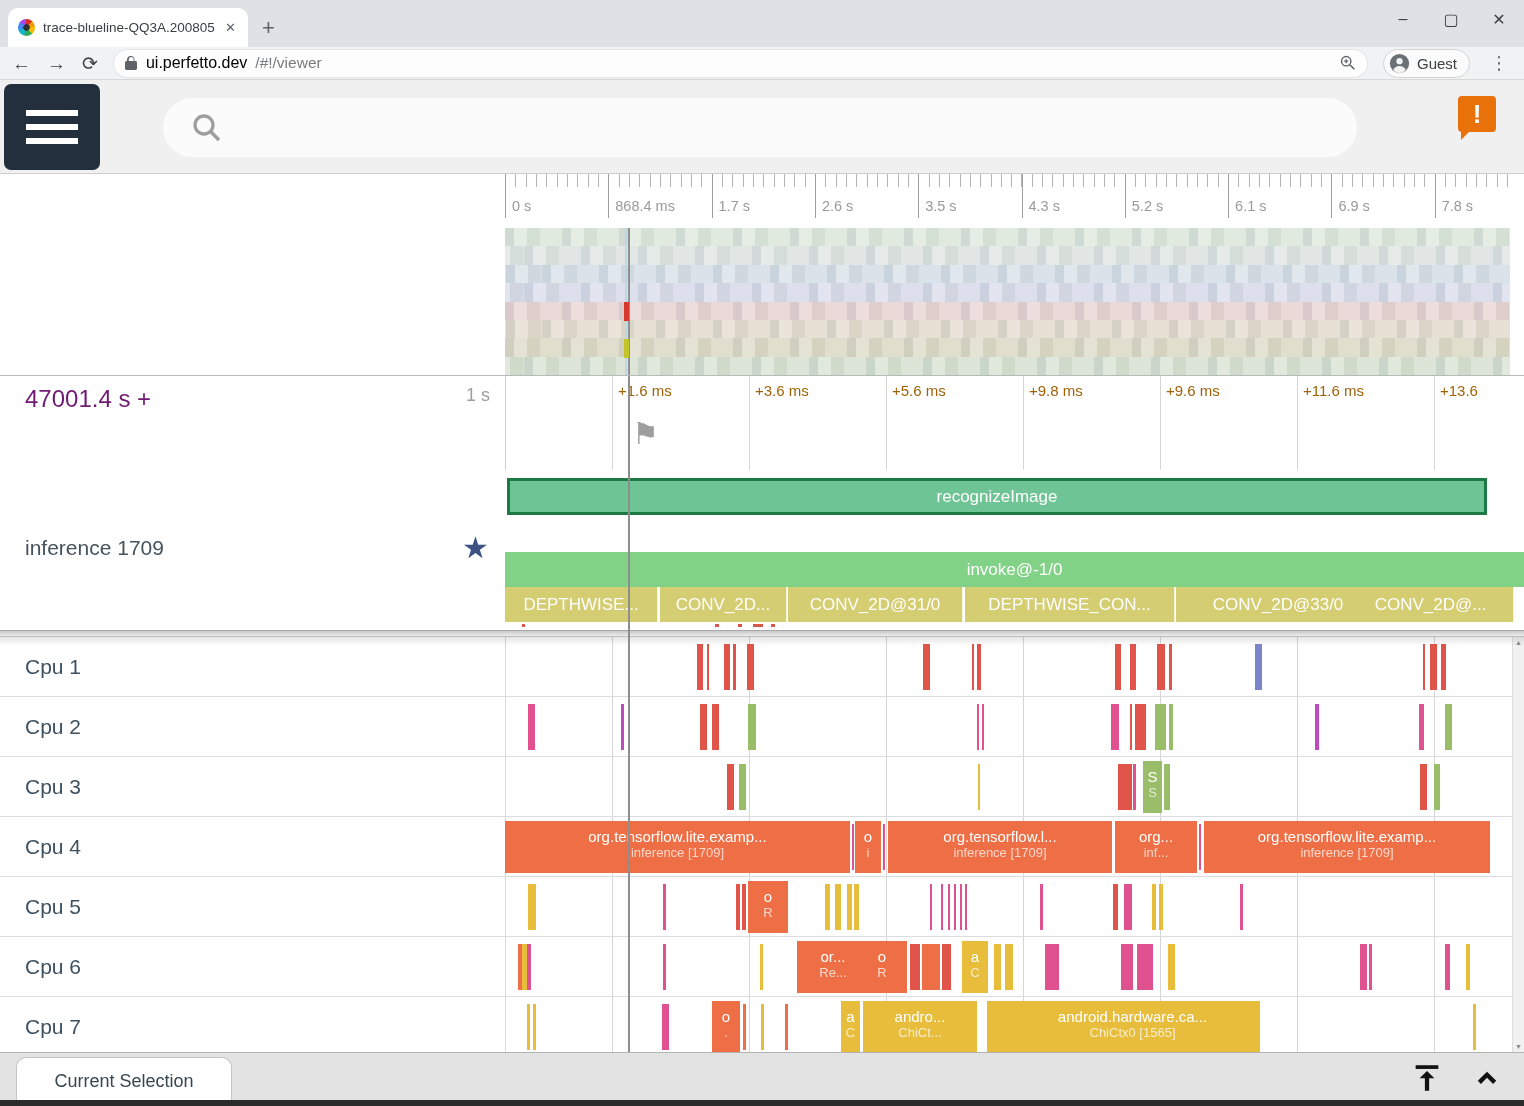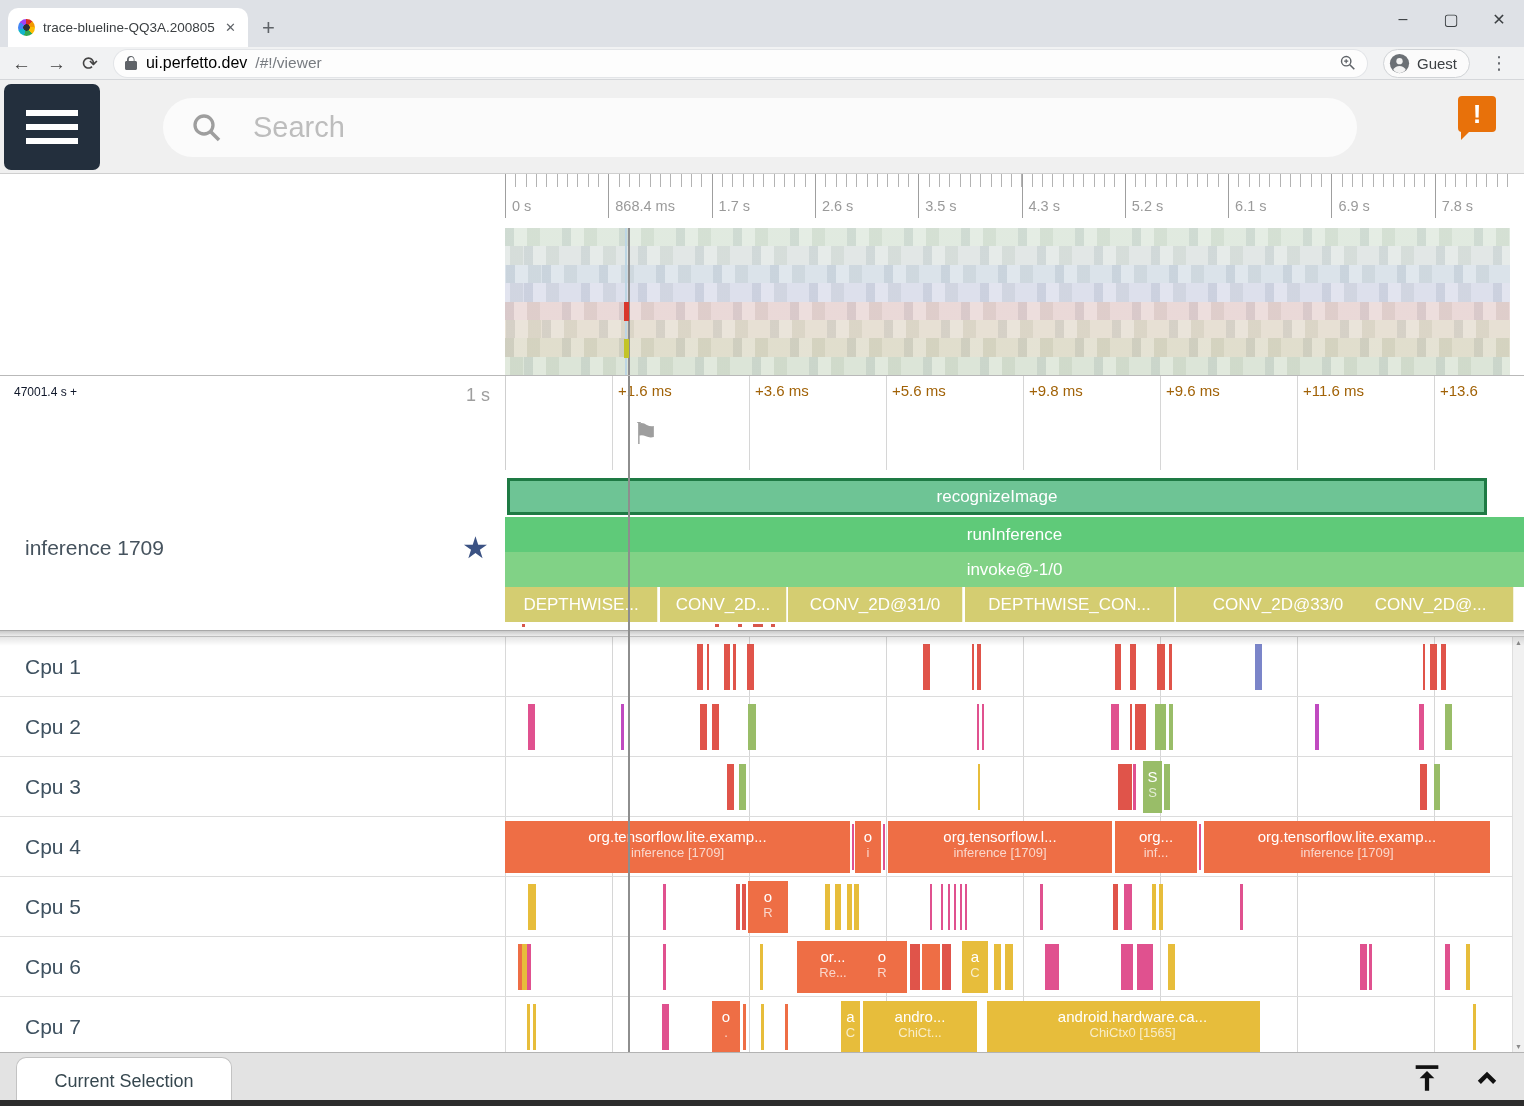--- a/index.html
+++ b/index.html
@@ -53,21 +53,21 @@
     background:repeating-linear-gradient(90deg, rgba(95,115,135,.10) 0 9px, rgba(255,255,255,.25) 9px 22px, rgba(110,130,110,.07) 22px 35px, rgba(255,255,255,.13) 35px 57px); }
   .mm-band:nth-child(2n)::after { background-position:19px 0; }
   .mm-band:nth-child(3n)::after { background-position:37px 0; }
   .mm-line-blue { position:absolute; left:625px; top:0; width:2px; height:147px; background:#bdd6e4; }
   .mm-line-gray { position:absolute; left:628px; top:0; width:2px; height:147px; background:#8f8f8f; }
   .mm-mark-red  { position:absolute; left:624px; top:74px; width:5px; height:19px; background:#d9372c; }
   .mm-mark-yel  { position:absolute; left:624px; top:111px; width:5px; height:19px; background:#c3c428; }
 
   
   .offset-row { position:relative; height:94px; background:#fff; }
-  .offset-left-label { position:absolute; left:14px; top:9px; font-size:12px; color:#0f172a; }
+  .offset-left-label { position:absolute; left:25px; top:9px; font-size:24px; color:#701a75; }
   .offset-unit { position:absolute; left:0; top:9px; width:490px; text-align:right; font-size:18px; color:#9e9e9e; }
   .offset-track { position:absolute; left:505px; top:0; right:0; bottom:0; border-left:1px solid #cfcfcf; }
   .vline { position:absolute; top:0; bottom:0; width:1px; background:#d6d6d6; }
   .offset-label { position:absolute; top:6px; font-size:15px; color:#a16207; white-space:nowrap; }
   .flag-glyph { position:absolute; left:126px; top:40px; font-size:30px; color:#9e9e9e; }
 
   
   .pinned { position:relative; height:152px; background:#fff; }
   .pinned-label { position:absolute; left:25px; top:66px; font-size:21px; color:#46535e; }
   .pin-star { position:absolute; left:462px; top:60px; font-size:30px; color:#3b5283; }
@@ -159,21 +159,20 @@
     <div class="hamburger">
         <i></i>
         <i></i>
         <i></i>
       </div>
     <div class="search-pill">
       <svg width="36" height="36" viewBox="0 0 24 24">
           <circle cx="10" cy="10" r="6" fill="none" stroke="#9e9e9e" stroke-width="2.2"></circle>
           <path d="M14.5 14.5l5.5 5.5" stroke="#9e9e9e" stroke-width="2.4"></path>
         </svg>
-      <input type="text" placeholder="Search" style="">
     </div>
     <div class="err-icon">!</div>
   </div>
 
   <div class="ruler">
     <div class="ruler-track" id="ruler-track">
         <div class="major-tick" style="left: 0px;"></div>
         <div class="ruler-label" style="left: 7px;">0 s</div>
         <div class="major-tick" style="left: 103.3px;"></div>
         <div class="ruler-label" style="left: 110.3px;">868.4 ms</div>
@@ -233,21 +232,20 @@
         <div class="vline" style="left: 928px;"></div>
         <div class="offset-label" style="left: 934px;">+13.6</div>
       </div>
   </div>
 
   <div class="pinned">
     <span class="pinned-label">inference 1709</span>
     <span class="pin-star">★</span>
     <div class="pinned-track">
       <div class="sl-recognize">recognizeImage</div>
-      <div class="sl-run">runInference</div>
       <div class="sl-invoke">invoke@-1/0</div>
       <div class="op-row" id="op-row">
           <div class="op-slice" style="left: 0px; width: 153px;">DEPTHWISE...</div>
           <div class="op-slice" style="left: 155px; width: 127px;">CONV_2D...</div>
           <div class="op-slice" style="left: 283px; width: 175px;">CONV_2D@31/0</div>
           <div class="op-slice" style="left: 460px; width: 210px;">DEPTHWISE_CON...</div>
           <div class="op-slice" style="left: 671px; width: 205px;">CONV_2D@33/0</div>
           <div class="op-slice" style="left: 843px; width: 166px;">CONV_2D@...</div>
         </div>
     </div>

